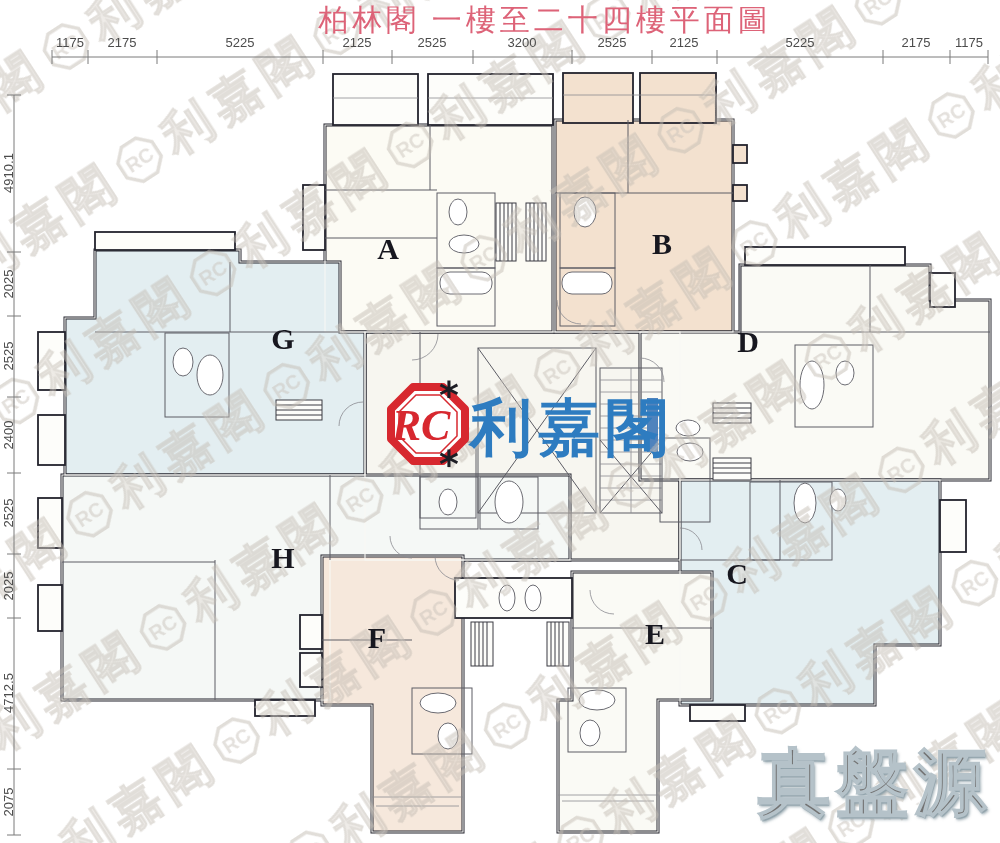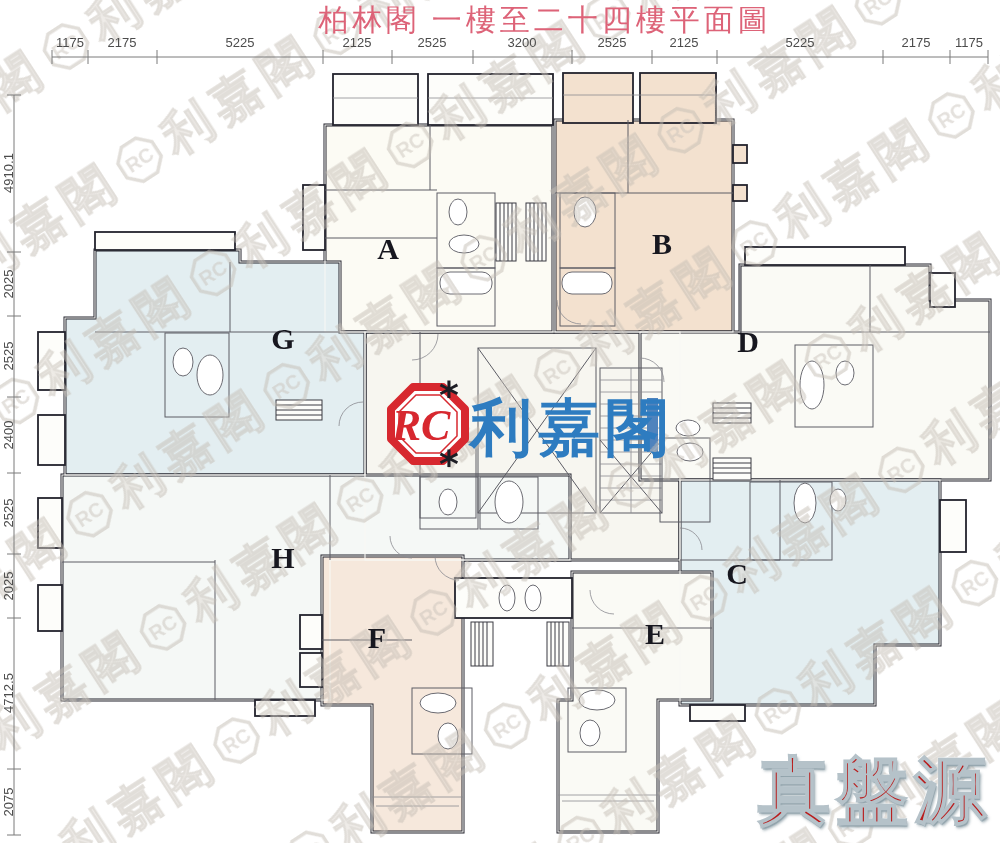--- a/index.html
+++ b/index.html
@@ -15,22 +15,22 @@
   .hatch{stroke:#3a3a42;stroke-width:1;fill:#fdfdfa;}
   .hl{stroke:#3a3a42;stroke-width:1;}
   .dimline{stroke:#7a7a7a;stroke-width:1;fill:none;}
   .dimtext{font:13px "Liberation Sans",sans-serif;fill:#4c4c4c;}
   .unitletter{font:bold 30px "Liberation Serif",serif;fill:#17171f;}
   .titletext{font:30px "Liberation Serif",serif;letter-spacing:4px;}
   .brand{font:bold 62px "DejaVu Sans",sans-serif;letter-spacing:6px;}
   .mono{font:italic bold 44px "Liberation Serif",serif;}
   .ast{font:bold 38px "DejaVu Sans",sans-serif;fill:#1d1d24;}
   .wmtext{font:bold 50px "DejaVu Sans",sans-serif;letter-spacing:8px;}
-  .badge{position:absolute;right:8px;bottom:4px;z-index:5;
-         font:bold 72px "DejaVu Sans",sans-serif;letter-spacing:6px;color:#b91c1c;
+  .badge{position:absolute;right:8px;bottom:12px;z-index:5;
+         font:bold 72px "DejaVu Sans",sans-serif;letter-spacing:6px;color:#737373;
          -webkit-text-stroke:1.5px #b5c2c9;
          text-shadow:2px 3px 3px rgba(125,145,155,.75),-1px -1px 0 #ffffff,1px 2px 0 #c3ced4;}
 </style>
 </head>
 <body>
 
 <div class="stage">
 <svg width="1000" height="843" viewBox="0 0 1000 843">
   <defs>
     <path id="uCore" d="M365,332 H680 V560 H365 Z"></path>

